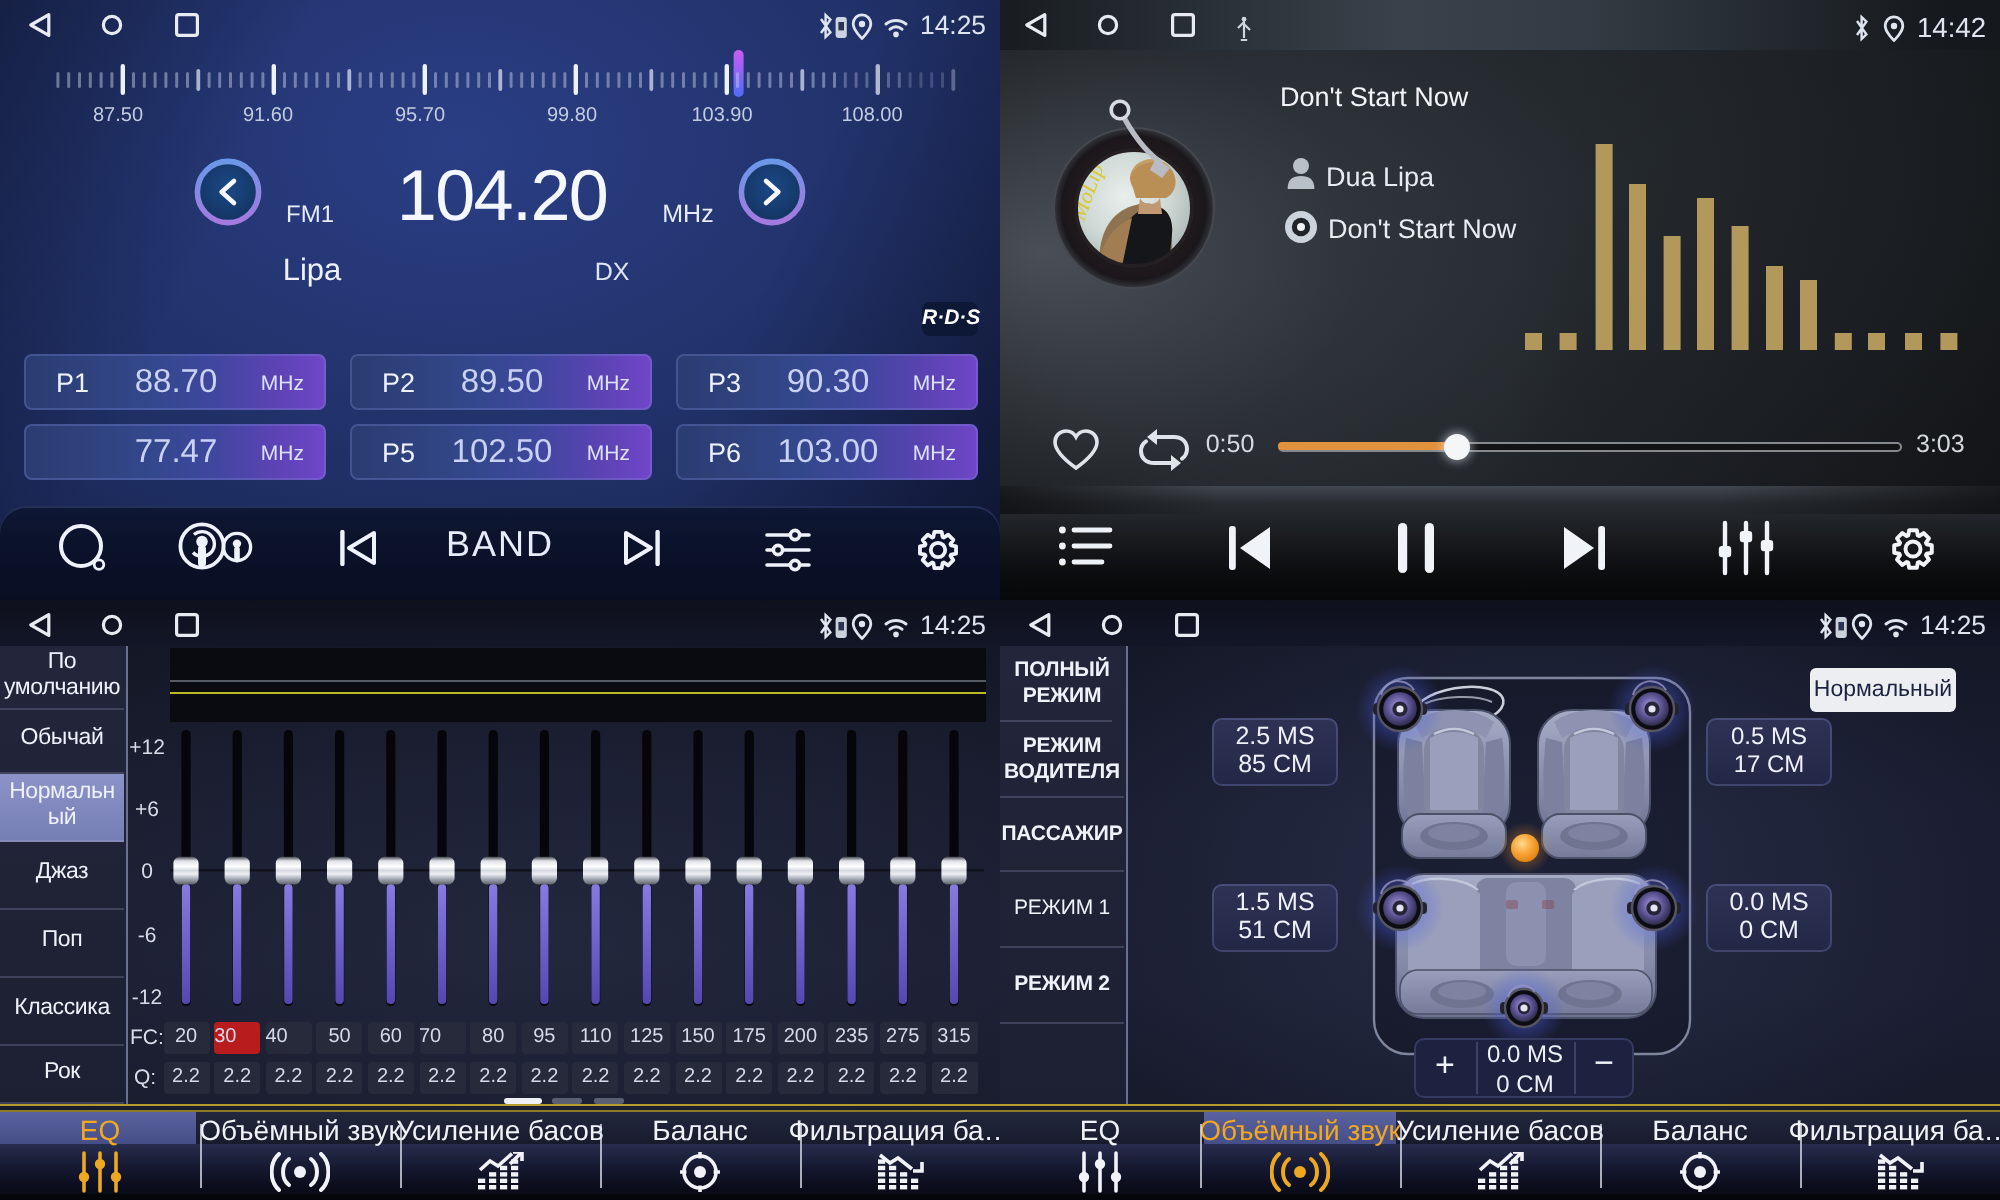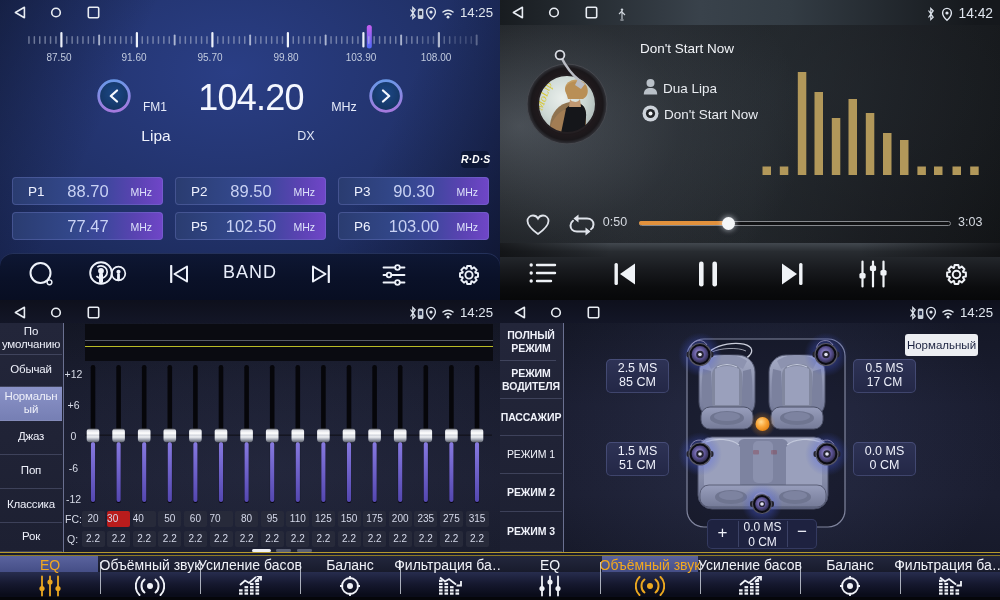--- a/index.html
+++ b/index.html
@@ -733,23 +733,20 @@
     </div>
     <div style="position:absolute;left:500px;top:399px;width:62px;height:37px;border-bottom:1px solid rgba(120,126,160,0.35);">
       <div style="position:absolute;left:0;top:11.5px;width:62px;text-align:center;font-size:10.5px;font-weight:bold;line-height:13px;letter-spacing:-0.1px;color:#f0f2fa;">ПАССАЖИР</div>
     </div>
     <div style="position:absolute;left:500px;top:436px;width:62px;height:38px;border-bottom:1px solid rgba(120,126,160,0.35);">
       <div style="position:absolute;left:0;top:12.0px;width:62px;text-align:center;font-size:10.5px;font-weight:normal;line-height:13px;letter-spacing:-0.1px;color:#f0f2fa;">РЕЖИМ 1</div>
     </div>
     <div style="position:absolute;left:500px;top:474px;width:62px;height:38px;border-bottom:1px solid rgba(120,126,160,0.35);">
       <div style="position:absolute;left:0;top:12.0px;width:62px;text-align:center;font-size:10.5px;font-weight:bold;line-height:13px;letter-spacing:-0.1px;color:#f0f2fa;">РЕЖИМ 2</div>
     </div>
-    <div style="position:absolute;left:500px;top:512px;width:62px;height:40px;border-bottom:1px solid rgba(120,126,160,0.35);">
-      <div style="position:absolute;left:0;top:13.0px;width:62px;text-align:center;font-size:10.5px;font-weight:bold;line-height:13px;letter-spacing:-0.1px;color:#f0f2fa;">РЕЖИМ 3</div>
-    </div>
     <div style="position:absolute;left:905px;top:334px;width:73px;height:22px;background:#eceef2;border-radius:3px;font-size:11.5px;color:#1c2340;text-align:center;line-height:22px;">Нормальный</div>
     <div style="position:absolute;left:606px;top:359px;width:63px;height:34px;background:linear-gradient(180deg,#2e3356,#232746);border-radius:5px;box-shadow:inset 0 0 0 1px rgba(130,140,200,0.3);text-align:center;color:#eef0fa;font-size:12.5px;">
       <div style="margin-top:1.5px;">2.5 MS</div>
       <div>85 CM</div>
     </div>
     <div style="position:absolute;left:853px;top:359px;width:63px;height:34px;background:linear-gradient(180deg,#2e3356,#232746);border-radius:5px;box-shadow:inset 0 0 0 1px rgba(130,140,200,0.3);text-align:center;color:#eef0fa;font-size:12px;">
       <div style="margin-top:1.5px;">0.5 MS</div>
       <div>17 CM</div>
     </div>
     <div style="position:absolute;left:606px;top:442px;width:63px;height:34px;background:linear-gradient(180deg,#2e3356,#232746);border-radius:5px;box-shadow:inset 0 0 0 1px rgba(130,140,200,0.3);text-align:center;color:#eef0fa;font-size:12.5px;">

